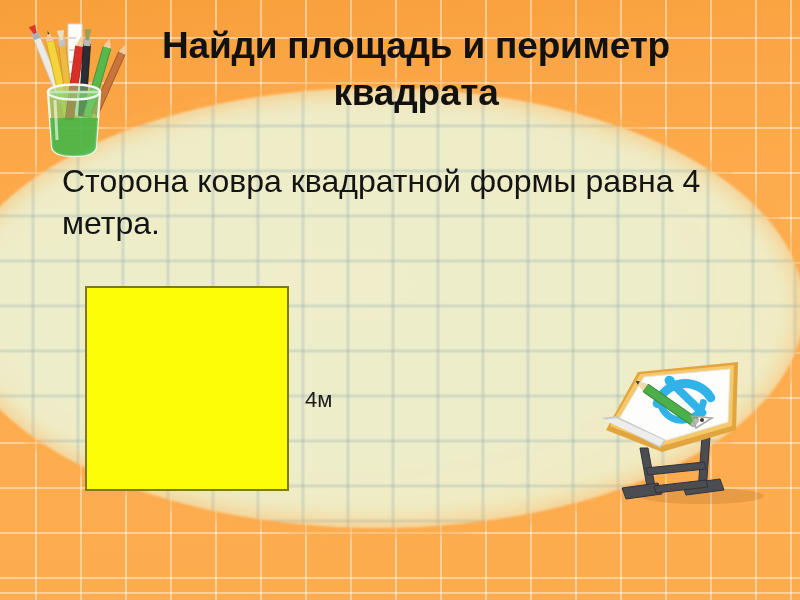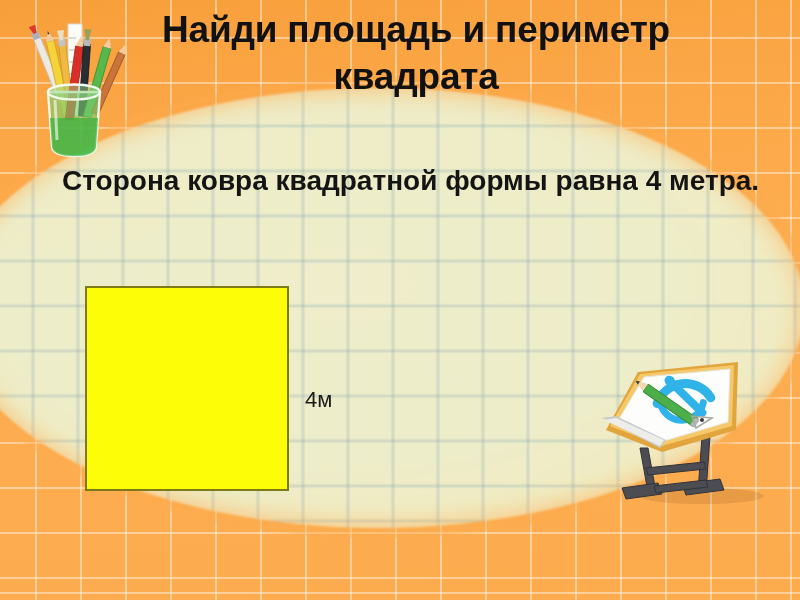--- a/index.html
+++ b/index.html
@@ -67,38 +67,38 @@
     position: absolute;
     inset: -10px;
     border-radius: 50%;
     box-shadow: inset 0 0 22px 14px rgba(253,172,78,0.55);
   }
 
   
   .title {
     position: absolute;
     left: 96px;
-    top: 6px;
+    top: 22px;
     width: 640px;
     text-align: center;
     font-size: 37px;
     line-height: 47px;
     font-weight: bold;
     color: #111111;
     letter-spacing: -0.2px;
     z-index: 6;
   }
   .subtitle {
     position: absolute;
     left: 62px;
     top: 160px;
     width: 700px;
-    font-size: 28px;
+    font-size: 32px;
     line-height: 42px;
-    font-weight: bold;
+    font-weight: normal;
     color: #141414;
     z-index: 6;
   }
 
   
   .carpet-square {
     position: absolute;
     left: 85px;
     top: 286px;
     width: 200px;

